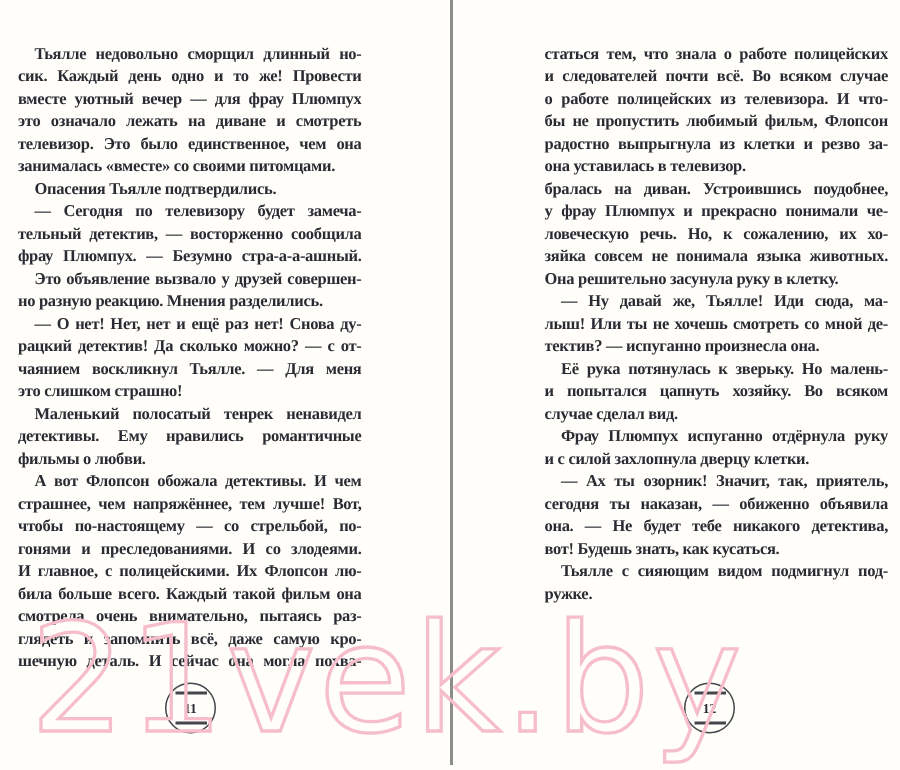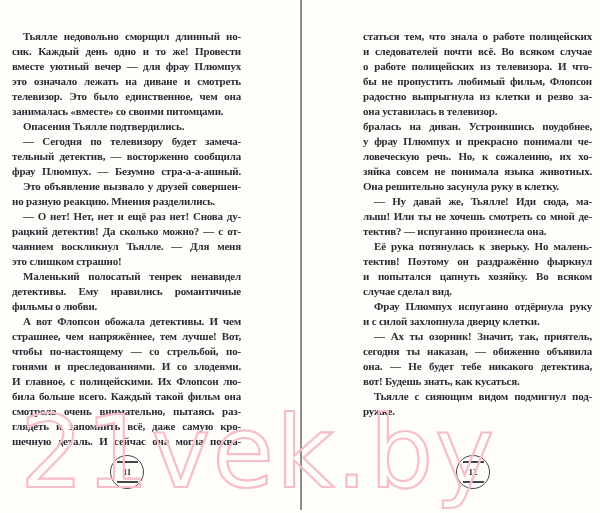--- a/index.html
+++ b/index.html
@@ -164,21 +164,20 @@
         <div class="line pend">она уставилась в телевизор.</div>
         <div class="line">бралась на диван. Устроившись поудобнее,</div>
         <div class="line">у фрау Плюмпух и прекрасно понимали че-</div>
         <div class="line">ловеческую речь. Но, к сожалению, их хо-</div>
         <div class="line">зяйка совсем не понимала языка животных.</div>
         <div class="line pend">Она решительно засунула руку в клетку.</div>
         <div class="line indent">— Ну давай же, Тьялле! Иди сюда, ма-</div>
         <div class="line">лыш! Или ты не хочешь смотреть со мной де-</div>
         <div class="line pend">тектив? — испуганно произнесла она.</div>
         <div class="line indent">Её рука потянулась к зверьку. Но малень-</div>
-        <div class="line">тектив! Поэтому он раздражённо фыркнул</div>
         <div class="line">и попытался цапнуть хозяйку. Во всяком</div>
         <div class="line pend">случае сделал вид.</div>
         <div class="line indent">Фрау Плюмпух испуганно отдёрнула руку</div>
         <div class="line pend">и с силой захлопнула дверцу клетки.</div>
         <div class="line indent">— Ах ты озорник! Значит, так, приятель,</div>
         <div class="line">сегодня ты наказан, — обиженно объявила</div>
         <div class="line">она. — Не будет тебе никакого детектива,</div>
         <div class="line pend">вот! Будешь знать, как кусаться.</div>
         <div class="line indent">Тьялле с сияющим видом подмигнул под-</div>
         <div class="line pend">ружке.</div>

